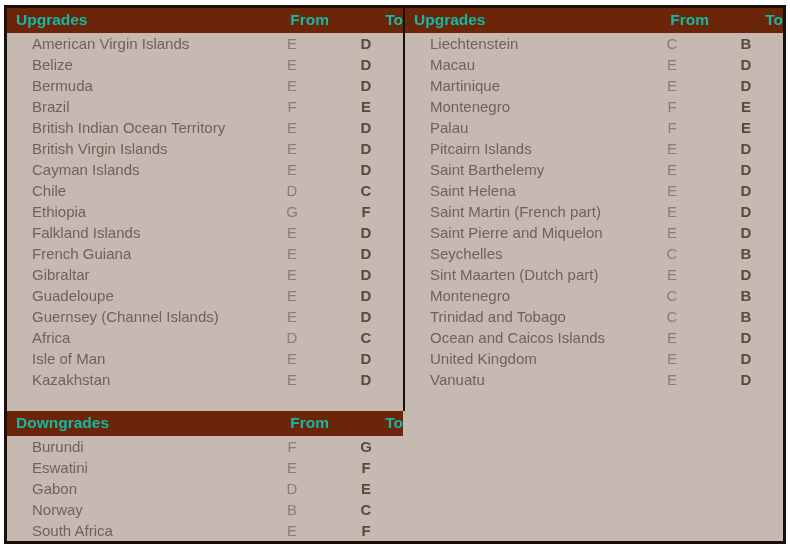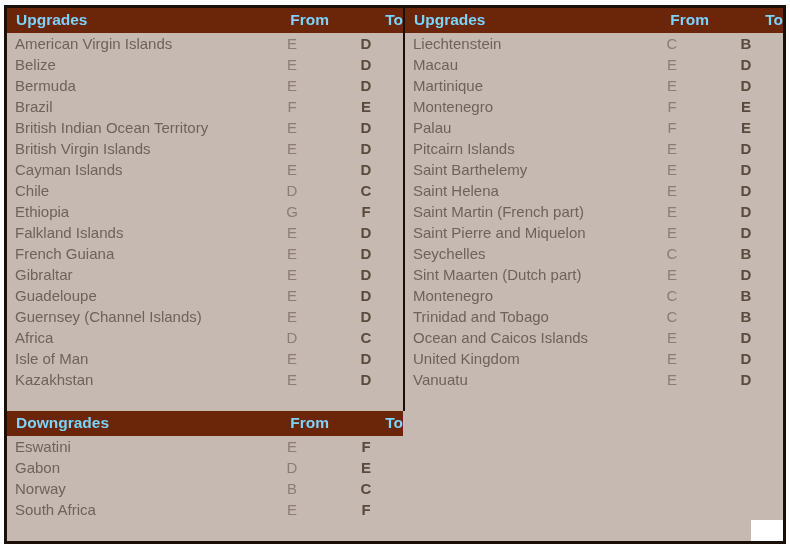--- a/index.html
+++ b/index.html
@@ -68,21 +68,21 @@
   #panel-downgrades { left: 7px; top: 411px; width: 744px; height: 130px; }
 
   .tbl {
     width: 100%;
     border-collapse: collapse;
     table-layout: fixed;
   }
 
   .hdr-row th {
     background: #6b2508;
-    color: #7dd3fc;
+    color: #14b8a6;
     font-size: 15.5px;
     font-weight: bold;
     padding: 3px 0 4px 0;
     height: 24px;
     box-sizing: border-box;
     vertical-align: middle;
   }
   .hdr-row th.c-name { text-align: left; padding-left: 9px; }
   .hdr-row th.c-from,
   .hdr-row th.c-to { text-align: right; }
@@ -90,21 +90,21 @@
   .tbl td {
     font-size: 15px;
     color: #6f6259;
     height: 21px;
     padding: 0;
     line-height: 21px;
     vertical-align: middle;
     white-space: nowrap;
     overflow: hidden;
   }
-  .tbl td.c-name { text-align: left; padding-left: 8px; }
+  .tbl td.c-name { text-align: left; padding-left: 25px; }
   .tbl td.c-from { text-align: center; color: #8b7d73; }
   .tbl td.c-to   { text-align: center; color: #5a4a3e; font-weight: bold; }
 
   
   #tbl-upgrades-left  col.w-name { width: 248px; }
   #tbl-upgrades-left  col.w-from { width: 74px; }
   #tbl-upgrades-left  col.w-to   { width: 74px; }
 
   
   #tbl-upgrades-right col.w-name { width: 230px; }
@@ -351,20 +351,26 @@
       <thead>
         <tr class="hdr-row">
           <th class="c-name">Downgrades</th>
           <th class="c-from">From</th>
           <th class="c-to">To</th>
           <th class="c-pad"></th>
         </tr>
       </thead>
       <tbody>
           <tr>
+            <td class="c-name">Burundi</td>
+            <td class="c-from">F</td>
+            <td class="c-to">G</td>
+            <td class="c-pad"></td>
+          </tr>
+          <tr>
             <td class="c-name">Eswatini</td>
             <td class="c-from">E</td>
             <td class="c-to">F</td>
             <td class="c-pad"></td>
           </tr>
           <tr>
             <td class="c-name">Gabon</td>
             <td class="c-from">D</td>
             <td class="c-to">E</td>
             <td class="c-pad"></td>

